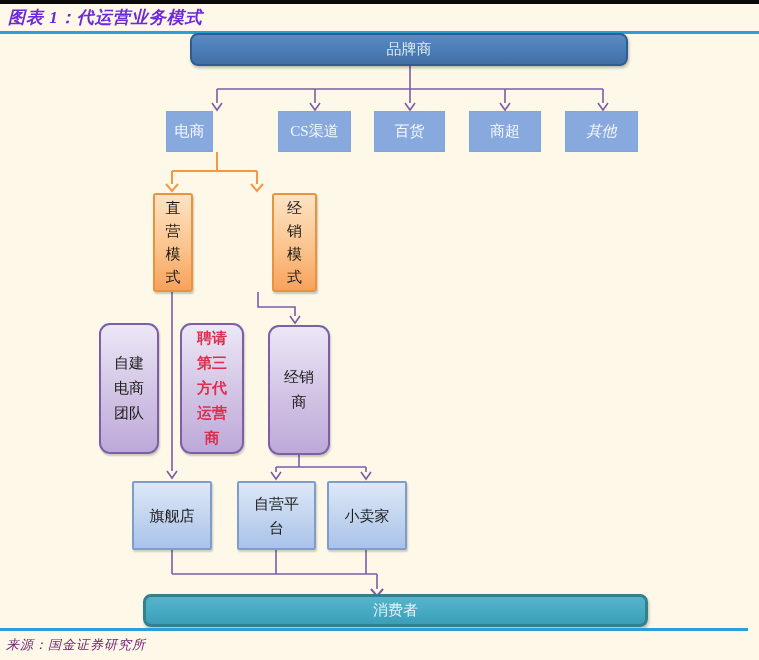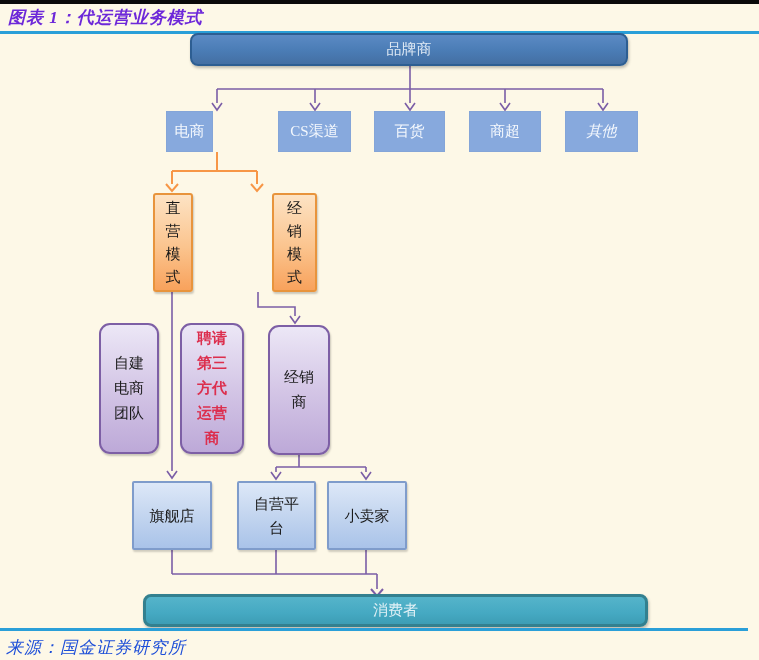--- a/index.html
+++ b/index.html
@@ -14,21 +14,21 @@
   .title{
     position:absolute;left:8px;top:6px;
     font-size:17px;font-weight:bold;font-style:italic;color:#6d28d9;
     letter-spacing:1px;white-space:nowrap;
   }
   .rule{position:absolute;height:3px;background:#2a9fd8;}
   .rule-top{left:0;top:31px;width:759px;}
   .rule-bottom{left:0;top:628px;width:748px;}
   .source{
     position:absolute;left:6px;top:636px;
-    font-size:17px;font-style:italic;color:#1d4ed8;letter-spacing:1px;font-family:Liberation Mono, monospace;
+    font-size:13px;font-style:italic;color:#701a75;letter-spacing:1px;font-family:Liberation Mono, monospace;
   }
   .connectors{position:absolute;left:0;top:0;pointer-events:none;}
   .node{
     position:absolute;box-sizing:border-box;
     display:flex;align-items:center;justify-content:center;
     text-align:center;color:#1a1a1a;font-size:15px;
   }
   .node .inner{word-break:break-all;line-height:25px;}
   .brand{
     left:190px;top:33px;width:438px;height:33px;

